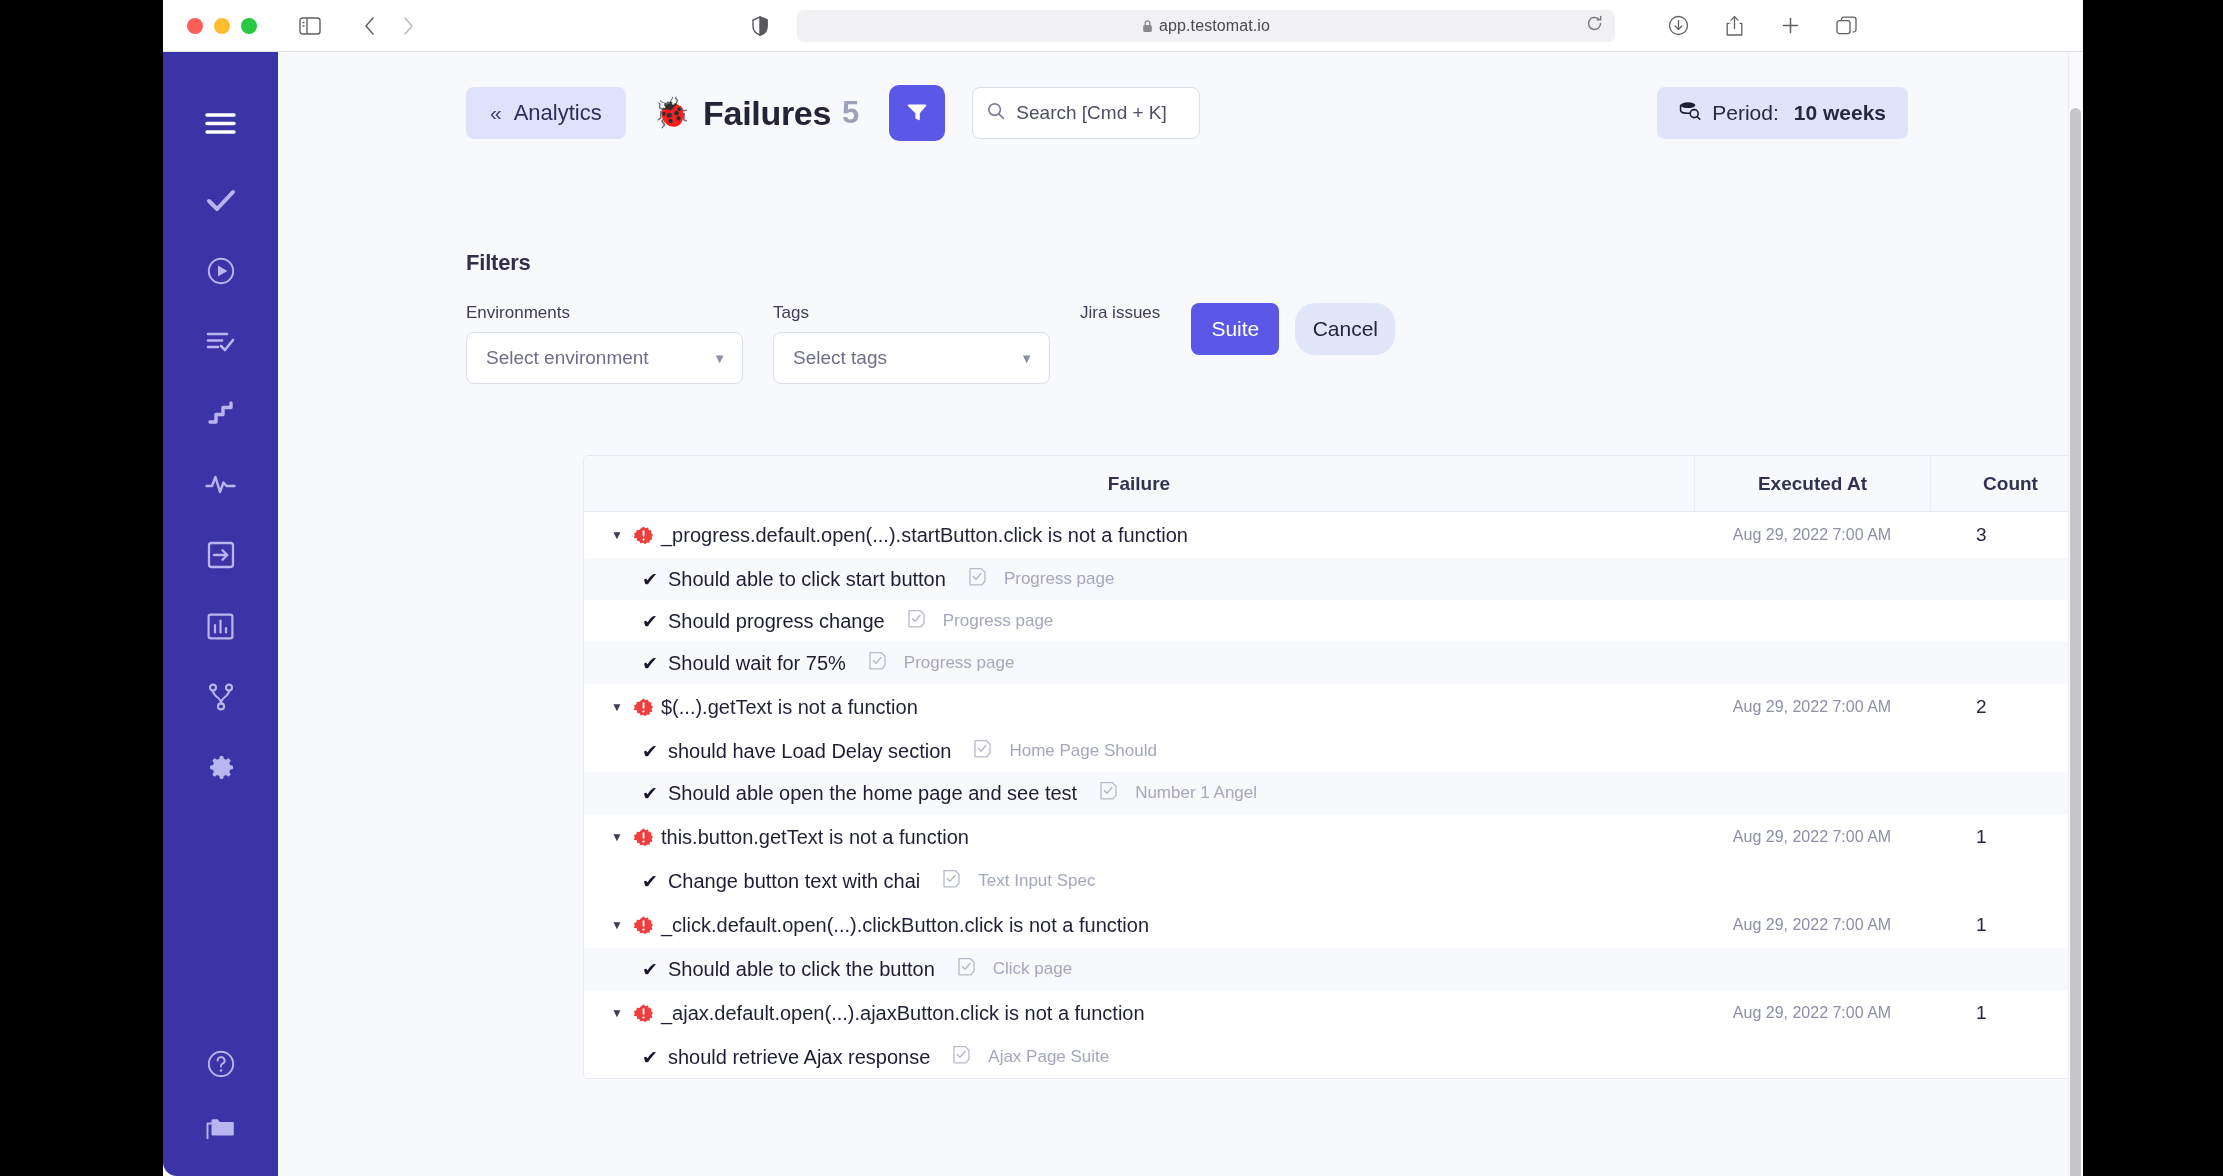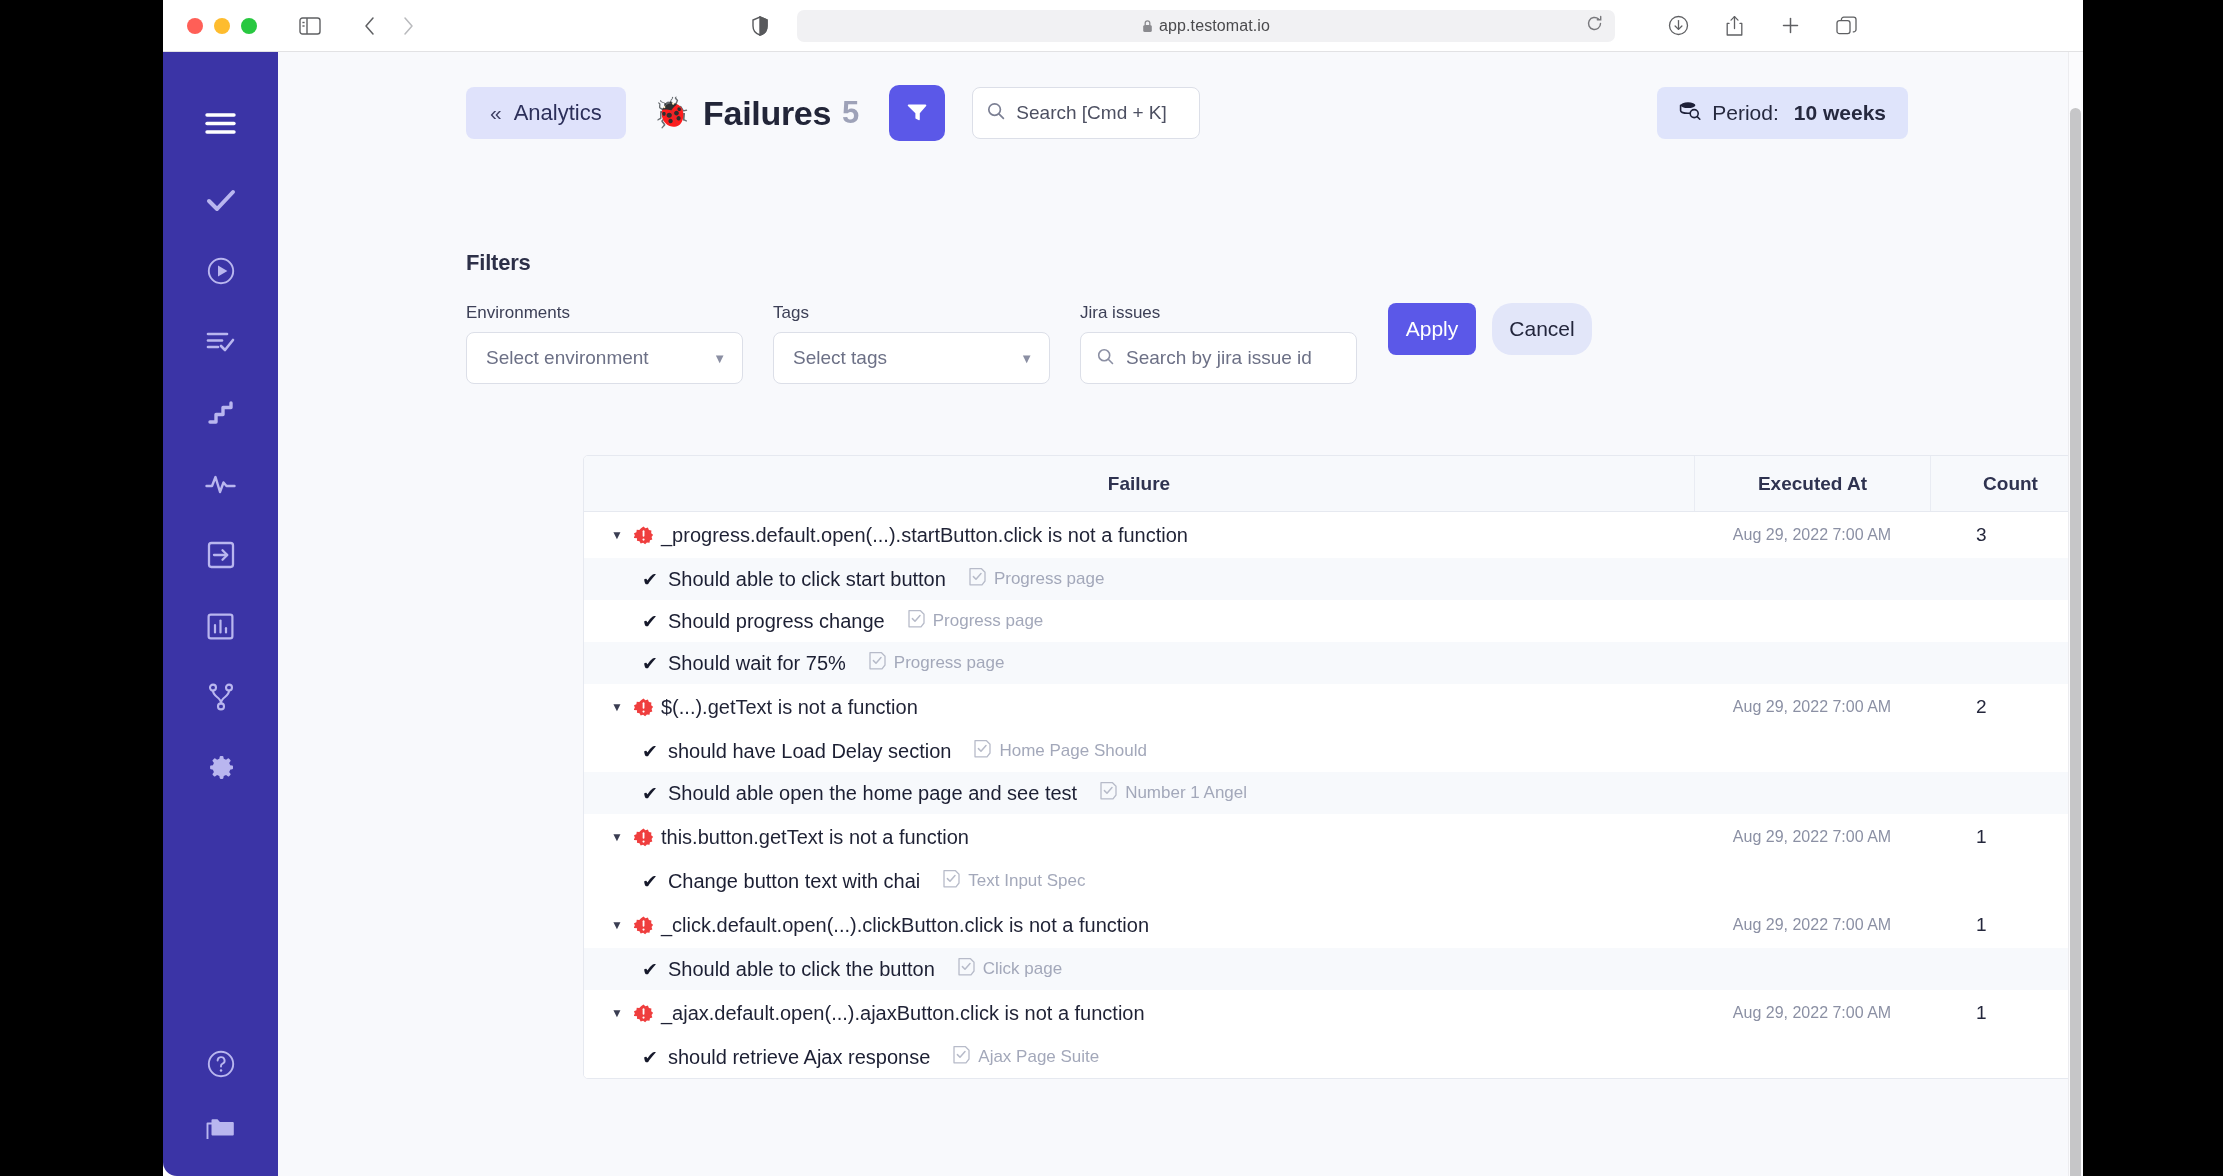--- a/index.html
+++ b/index.html
@@ -238,21 +238,21 @@
     display: flex; height: 42px; align-items: center;
     background: #f7f9fc;
   }
   .test-row.alt { background: #ffffff; }
   .test-row .cell-failure {
     width: 1110px; display: flex; align-items: center; padding-left: 58px; gap: 10px;
   }
   .check-mark { font-size: 19px; color: #16192b; flex: none; line-height: 1; }
   .test-title { font-size: 20px; color: #1c1f33; white-space: nowrap; }
   .suite-chip {
-    display: flex; align-items: center; gap: 7px; margin-left: 12px;
+    display: flex; align-items: center; gap: 17px; margin-left: 12px;
   }
   .suite-name { font-size: 17px; color: #a3a8ba; white-space: nowrap; }
 
   
   #scrollbar-track {
     position: absolute; right: 0; top: 52px;
     width: 15px; height: 1124px; background: #fbfbfd;
     border-left: 1px solid #ececef;
   }
   #scrollbar-thumb {
@@ -525,32 +525,23 @@
         <div class="field" id="field-tags">
           <span class="field-label">Tags</span>
           <div class="select-box">
             <span>Select tags</span>
             <span class="caret-sm">▼</span>
           </div>
         </div>
 
         <div class="field" id="field-jira">
           <span class="field-label">Jira issues</span>
-          <div id="jira-box">
-            <span>
-              <svg width="17" height="17" viewBox="0 0 17 17" fill="none" stroke="#8b8fa3" stroke-width="1.6" stroke-linecap="round">
-                <circle cx="7.2" cy="7.2" r="5.5"></circle>
-                <line x1="11.3" y1="11.3" x2="15.5" y2="15.5"></line>
-              </svg>
-            </span>
-            <input id="jira-input" type="text" placeholder="Search by jira issue id" style="">
-          </div>
         </div>
 
-        <button id="apply-btn">Apply</button>
+        <button id="apply-btn">Suite</button>
         <button id="cancel-btn">Cancel</button>
       </div>
     </div>
 
     <div id="table">
       <div id="table-head">
         <div class="th col-failure">Failure</div>
         <div class="th col-exec">Executed At</div>
         <div class="th col-count">Count</div>
       </div>

